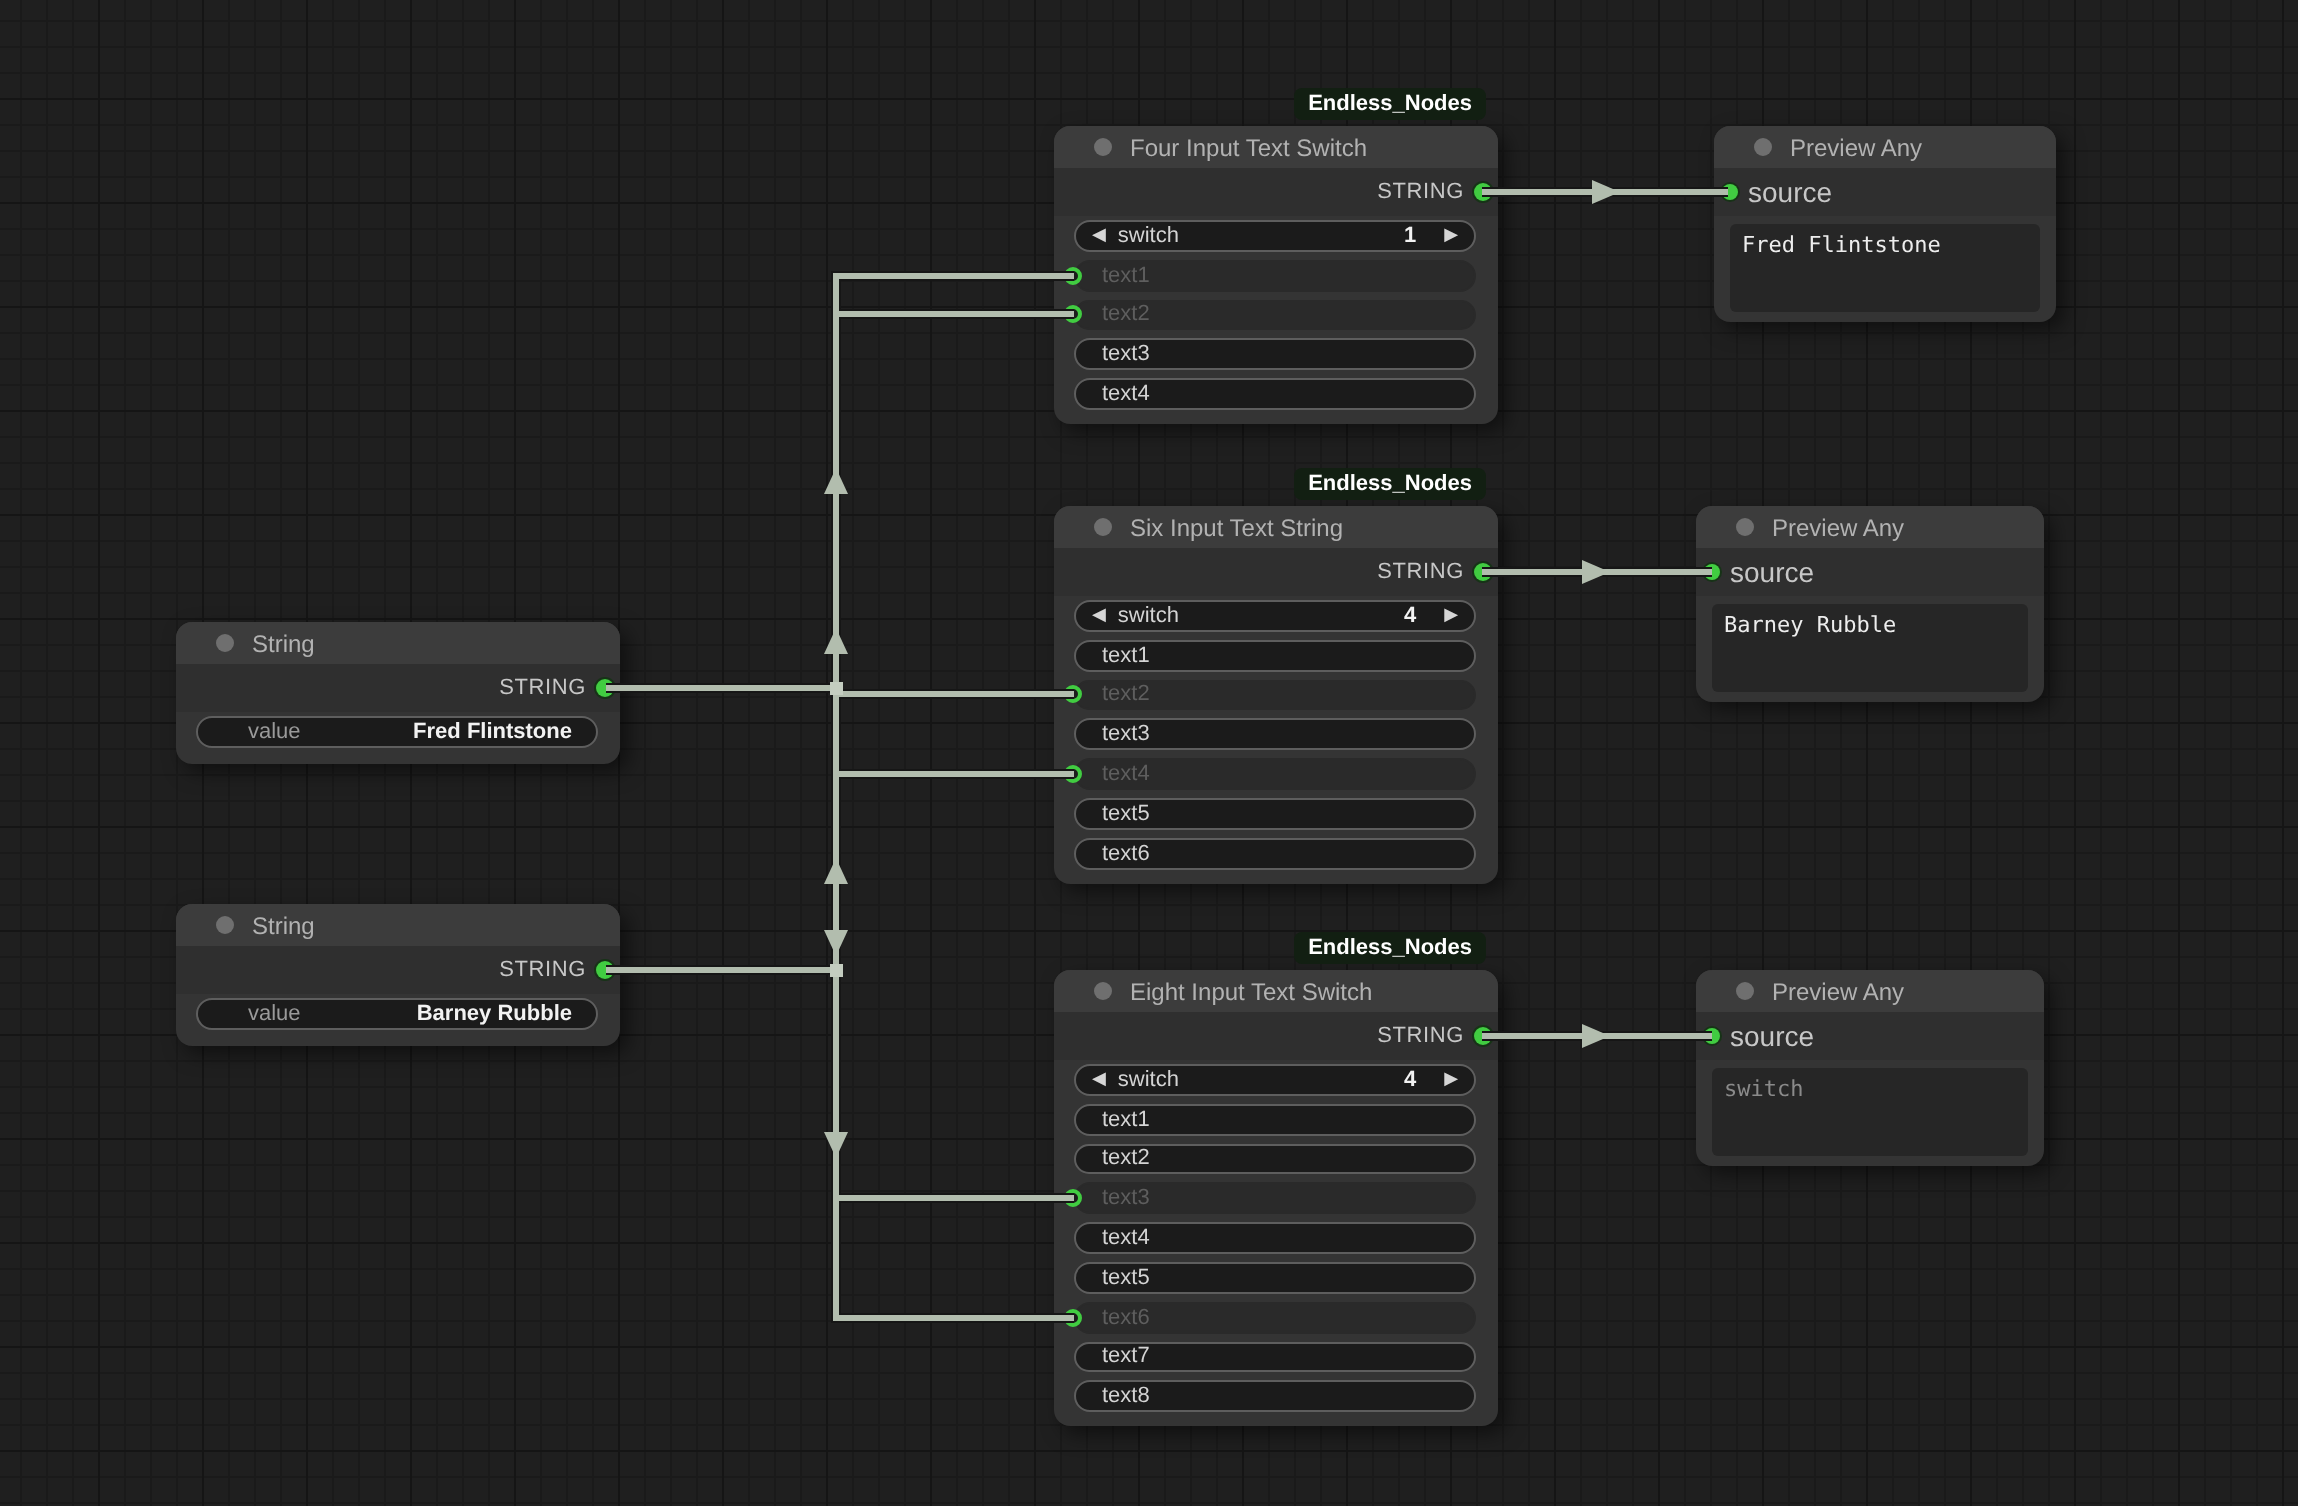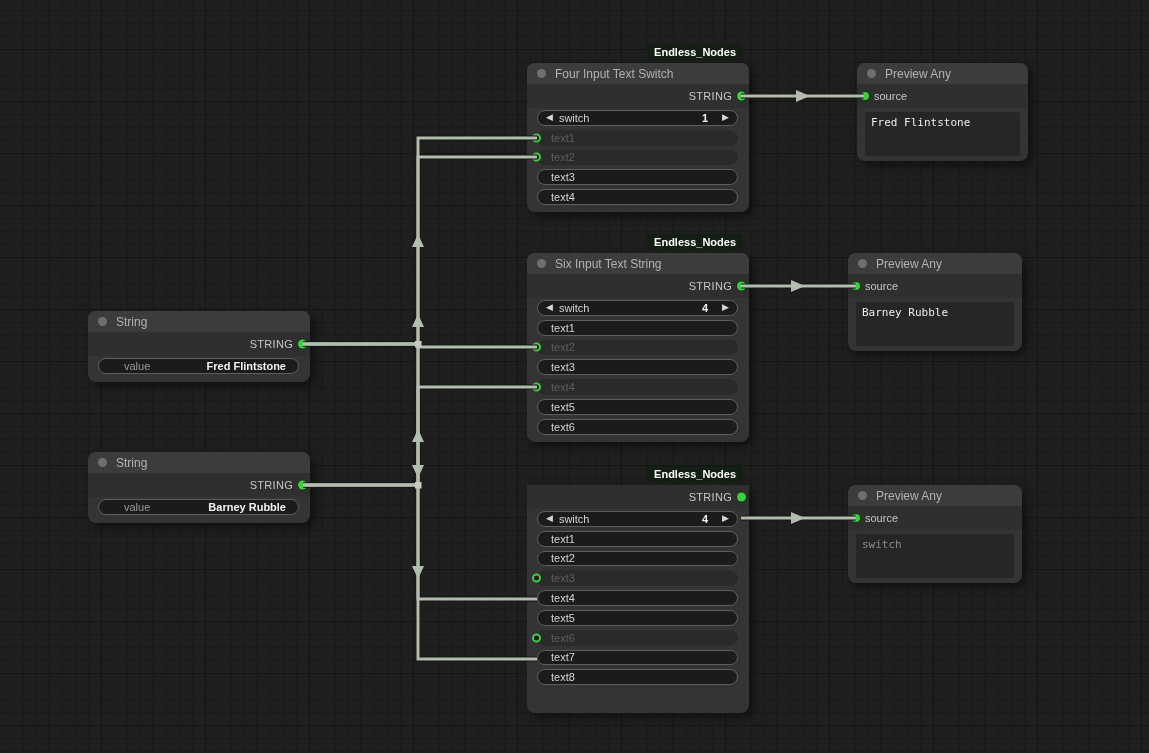--- a/index.html
+++ b/index.html
@@ -14,21 +14,21 @@
       linear-gradient(90deg,#1a1a1a 1px,transparent 1px);
     background-size:52px 52px,52px 52px,13px 13px,13px 13px;
     background-position:-3px -3px;
   }
   .node{
     position:absolute;background:#343434;border-radius:8px;
     box-shadow:4px 4px 10px rgba(0,0,0,.5);z-index:2;
   }
   .title{
     height:21px;background:#3c3c3c;border-radius:8px 8px 0 0;
-    display:flex;align-items:center;padding:0 10px;gap:9px;
+    display:flex;align-items:center;padding:0 20px;gap:9px;
   }
   .tdot{width:9px;height:9px;border-radius:50%;background:#6f6f6f;flex:0 0 auto}
   .title-text{color:#b2b2b2;font-size:12px;white-space:nowrap}
   .badge{
     position:absolute;top:-19px;right:6px;background:#121f12;color:#fff;
     font-size:11px;font-weight:bold;padding:2px 7px;border-radius:4px;white-space:nowrap;
   }
   .outrow{
     position:relative;height:24px;background:#2f2f2f;
     display:flex;align-items:center;justify-content:flex-end;padding-right:17px;
@@ -54,21 +54,21 @@
     display:flex;align-items:center;font-size:11px;color:#d4d4d4;padding:0 8px;box-sizing:border-box;
   }
   .pill .rlabel{margin-left:5px}
   .pill.connected{background:#2a2a2a;border-color:#2a2a2a;color:#5e5e5e}
   .c-arrow{color:#d6d6d6;font-size:9px;line-height:1;flex:0 0 auto}
   .c-label{flex:1;margin-left:6px;color:#d4d4d4}
   .c-value{color:#f2f2f2;font-weight:bold;margin-right:14px}
   .v-label{color:#9a9a9a;margin-left:17px}
   .v-value{flex:1;text-align:right;color:#f2f2f2;font-weight:bold;margin-right:4px}
   .inrow{position:relative;height:24px;background:#2f2f2f;display:flex;align-items:center}
-  .inlabel{margin-left:17px;font-size:11px;color:#c7c7c7}
+  .inlabel{margin-left:17px;font-size:14px;color:#c7c7c7}
   .ptext{
     position:absolute;left:8px;right:8px;top:49px;height:44px;
     background:#262626;border-radius:3px;box-sizing:border-box;padding:4px 6px;
     font-family:"DejaVu Sans Mono",monospace;font-size:11px;color:#ededed;
     white-space:pre;overflow:hidden;
   }
   .ptext.placeholder{color:#8a8a8a}
   svg.wires{position:absolute;left:0;top:0;z-index:4;pointer-events:none}
   svg.wires path{fill:none;stroke:#b2bdae;stroke-width:3}
   svg.wires path.under{stroke:#161616;stroke-width:5}
@@ -201,20 +201,24 @@
   </div>
   <div class="row">
     <div class="pill">
         <span class="rlabel">text6</span>
       </div>
   </div>
 </div>
 
 <div class="node" style="left:527px;top:485px;width:222px;height:228px">
   <div class="badge">Endless_Nodes</div>
+  <div class="title">
+    <span class="tdot"></span>
+    <span class="title-text">Eight Input Text Switch</span>
+  </div>
   <div class="outrow">
     <span class="outlabel">STRING</span>
     <span class="socket out"></span>
   </div>
   <div class="row">
     <div class="pill">
       <span class="c-arrow">◀</span>
       <span class="c-label">switch</span>
       <span class="c-value">4</span>
       <span class="c-arrow">▶</span>

